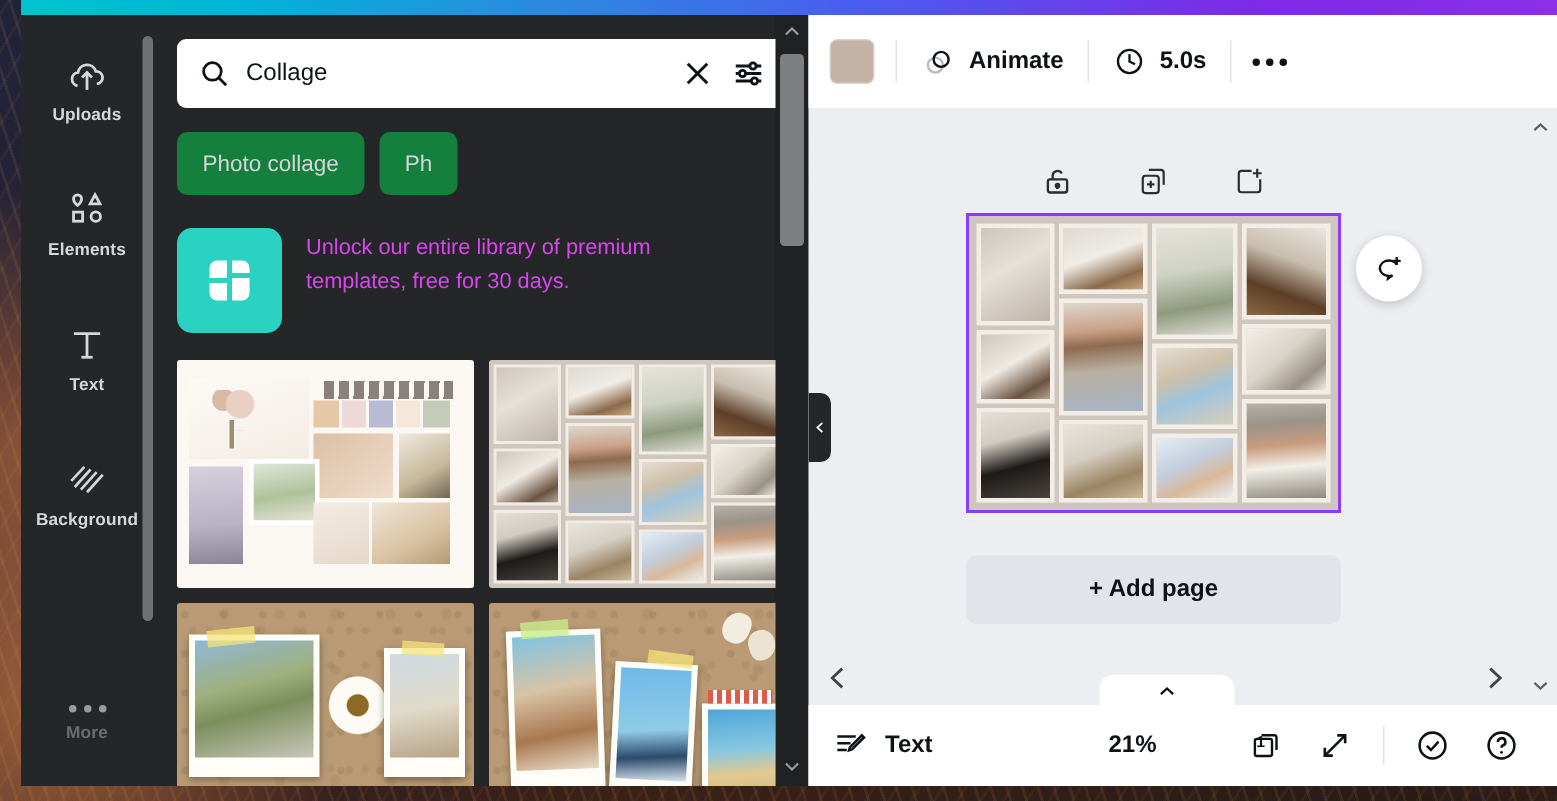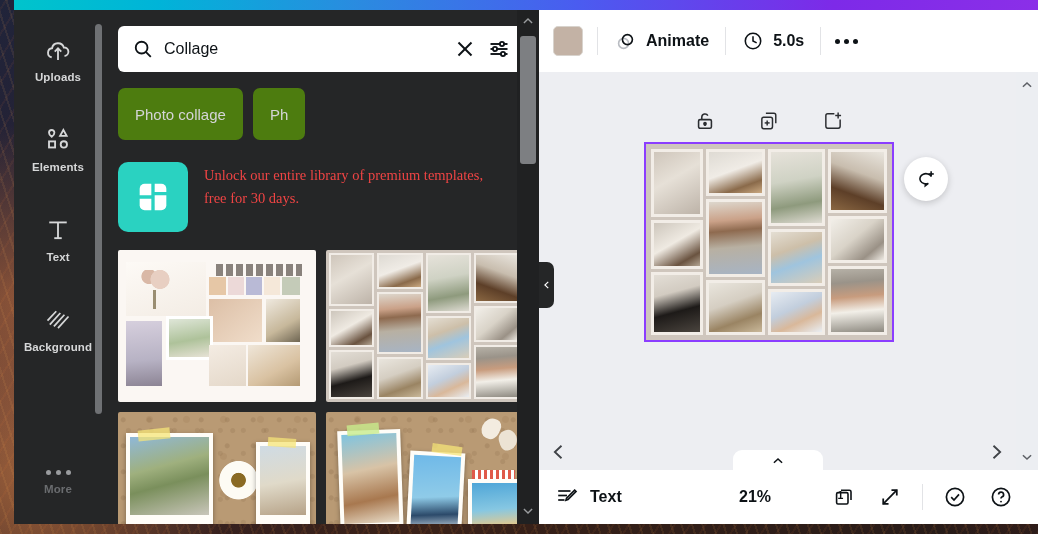--- a/index.html
+++ b/index.html
@@ -112,22 +112,22 @@
   }
   .s-btn { width:24px; height:24px; cursor:pointer; color:#0d1216; flex:0 0 24px; }
   .s-btn svg { width:100%; height:100%; display:block; }
 
   #chips {
     display: flex; gap: 10px; padding: 16px 0 0 16px;
     position: relative; overflow: hidden; flex: 0 0 auto;
   }
   .chip {
     flex: 0 0 auto;
-    background: #4d7c0f; color: #d4d5d7;
-    border-radius: 7px; height: 52px;
+    background: #15803d; color: #d4d5d7;
+    border-radius: 7px; height: 42px;
     display:flex; align-items:center;
     padding: 0 17px; font-size: 15px; white-space: nowrap;
     cursor: pointer;
   }
   #chip-next {
     position:absolute; right:0; top:0; height:42px; width:34px;
     display:flex; align-items:center; justify-content:center;
     color:#fff; cursor:pointer;
     background: linear-gradient(90deg, rgba(37,38,39,0) 0%, #252627 40%);
   }
@@ -138,21 +138,21 @@
     padding: 22px 16px 0 16px; cursor:pointer;
   }
   #pro-icon {
     width: 70px; height: 70px; flex:0 0 70px;
     background: #2ad2c1; border-radius: 10px;
     display:flex; align-items:center; justify-content:center;
   }
   #pro-icon svg { width: 40px; height: 40px; display:block; }
   #pro-text { padding-top: 2px; }
   #pro-title { color:#fff; font-size:17px; font-weight:700; margin-bottom:4px; }
-  #pro-sub { color:#ef4444; font-size:14.5px; line-height:1.62; max-width:300px;font-family:Liberation Serif, serif; }
+  #pro-sub { color:#d946ef; font-size:14.5px; line-height:1.62; max-width:300px; }
 
   #tpl-grid {
     padding: 18px 16px 0 16px;
     display: grid; grid-template-columns: 1fr 1fr; gap: 10px;
     flex: 1; min-height: 0;
   }
   .tpl {
     height: 152px; border-radius: 2px; overflow: hidden;
     position: relative; cursor: pointer; background:#ddd;
   }
@@ -680,20 +680,21 @@
         <div id="comment-btn">
           <span>
             <svg viewBox="0 0 24 24" fill="none" stroke="#0d1216" stroke-width="1.7">
               <path d="M17.8 9.2a6.6 5.6 0 1 0-3.2 7.7l-3.4 2.6.3-3.1"></path>
               <line x1="17.6" y1="3.6" x2="17.6" y2="9.4"></line>
                 <line x1="14.7" y1="6.5" x2="20.5" y2="6.5"></line>
             </svg>
           </span>
         </div>
 
+        <div id="add-page">+ Add page</div>
 
         <div id="page-nav">
           <div class="nav">
             <svg viewBox="0 0 24 24" fill="none" stroke="currentColor" stroke-width="2.2">
                 <polyline points="15,4.5 7,12 15,19.5"></polyline>
               </svg>
           </div>
           <div id="expand-tab">
             <svg viewBox="0 0 24 24" fill="none" stroke="currentColor" stroke-width="2.6">
                 <polyline points="5,15 12,8.5 19,15"></polyline>

